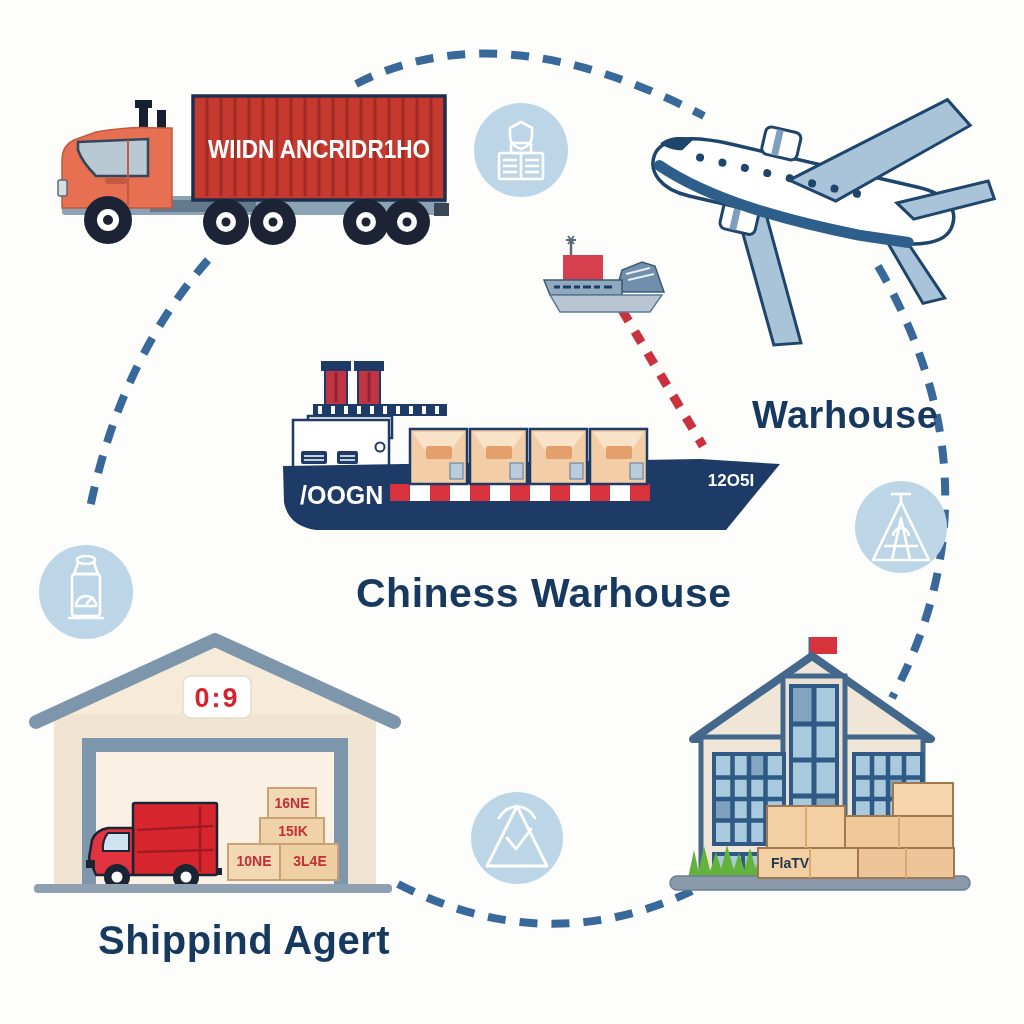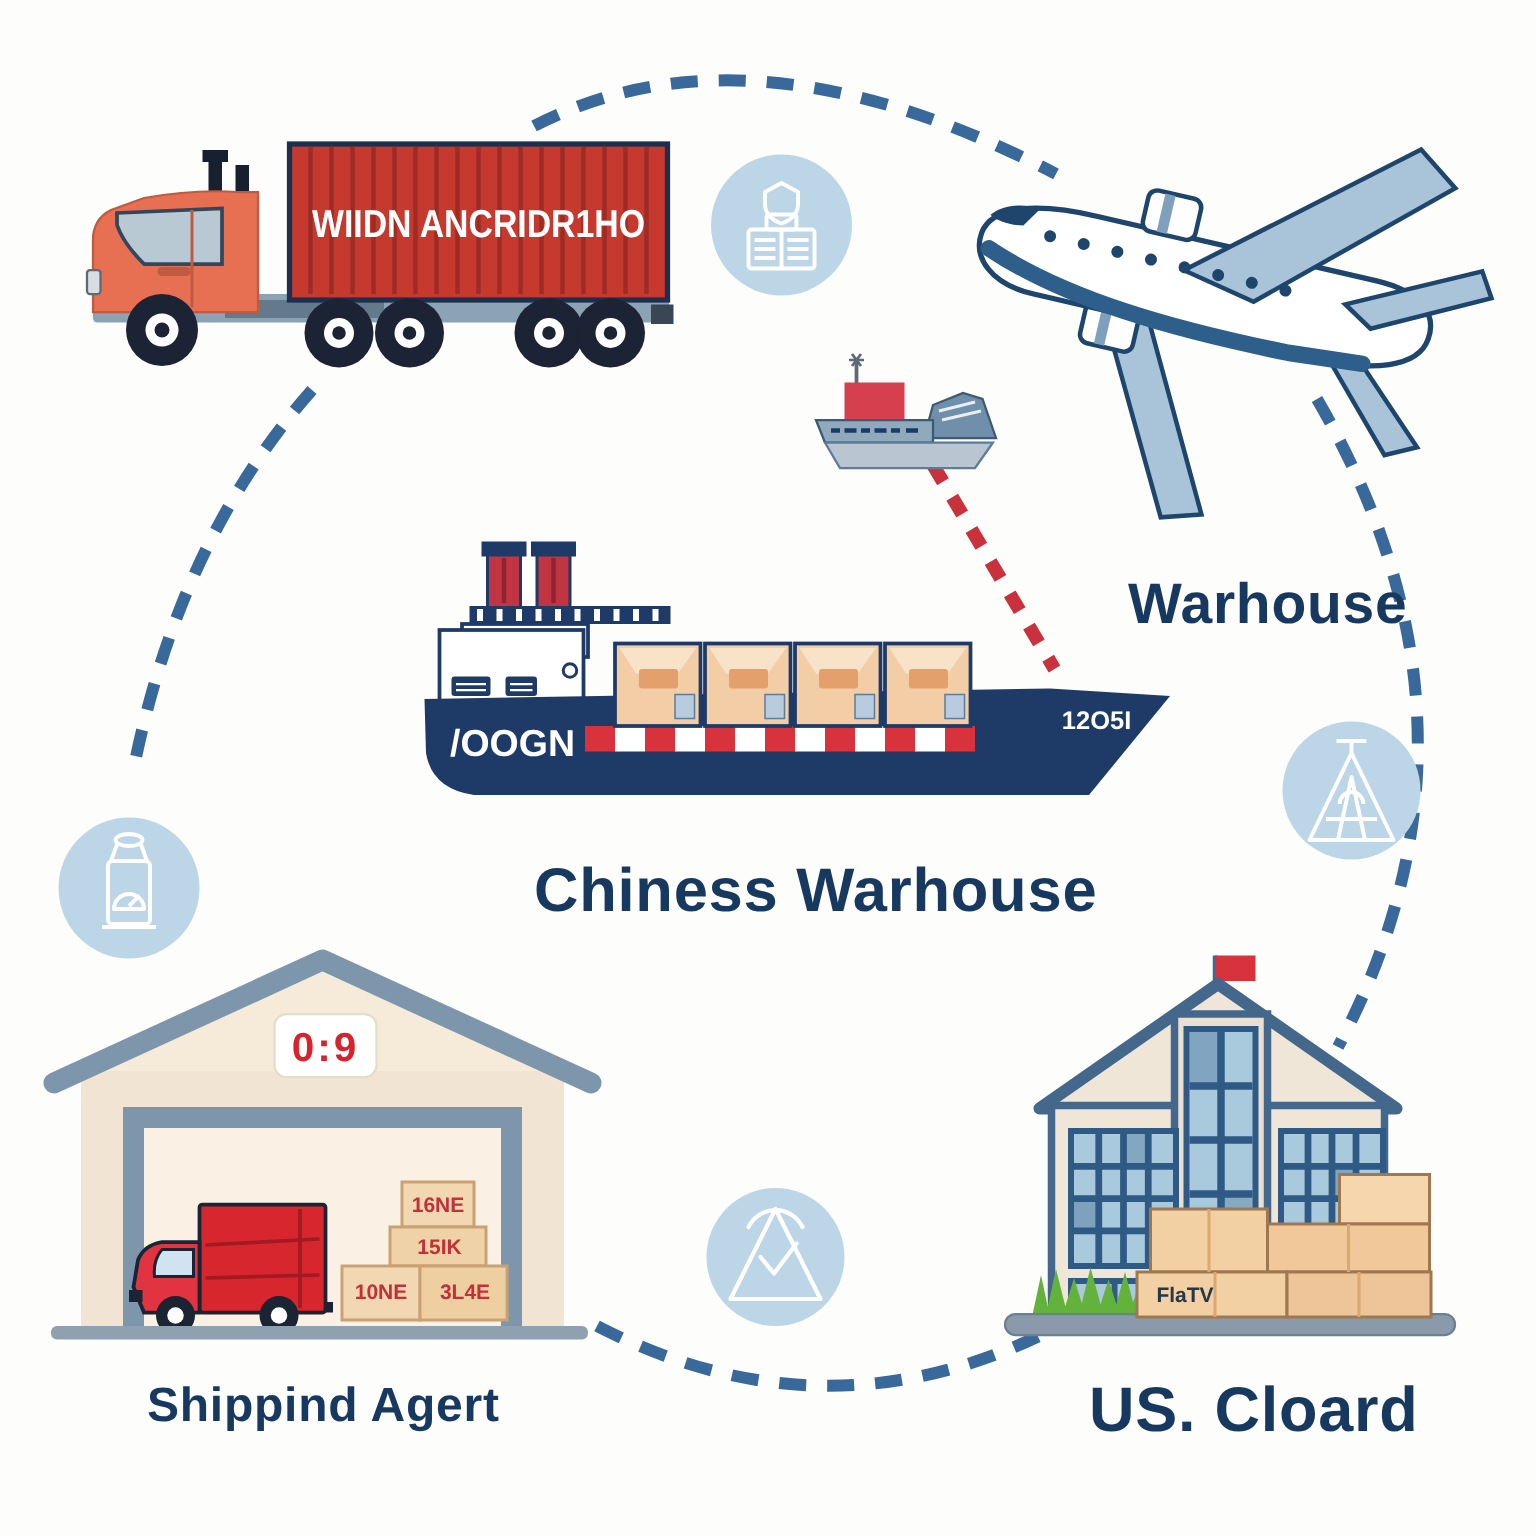--- a/index.html
+++ b/index.html
@@ -1,22 +1,22 @@
 <!DOCTYPE html>
 <html><head>
 <meta charset="utf-8">
 <style>
   html,body{margin:0;padding:0;background:#ffffff;}
   .stage{position:relative;width:1024px;height:1024px;background:#fdfdfc;overflow:hidden;
          font-family:"Liberation Sans", sans-serif;text-align:center;}
   .lbl{position:absolute;font-weight:bold;color:#17395f;letter-spacing:.5px;white-space:nowrap;}
   .lbl-shipping{left:204px;top:282px;font-size:42px;}
-  .lbl-warhouse{left:752px;top:382px;font-size:38px;}
+  .lbl-warhouse{left:752px;top:394px;font-size:38px;}
   .lbl-chinese{left:356px;top:570px;font-size:41px;}
-  .lbl-agent{left:98px;top:918px;font-size:32px;}
+  .lbl-agent{left:98px;top:918px;font-size:40px;}
   .lbl-us{left:726px;top:916px;font-size:42px;}
   svg text{font-family:"Liberation Sans", sans-serif;}
   .svgtxt{font-weight:bold;fill:#ffffff;}
 </style>
 </head>
 <body>
 
 <div class="stage">
 
 <svg width="1024" height="1024" viewBox="0 0 1024 1024">
@@ -344,15 +344,14 @@
     </g>
     <text x="790" y="868" text-anchor="middle" font-size="14" font-weight="bold" fill="#24384c">FlaTV</text>
   </g>
 
 </svg>
 
 
 <div class="lbl lbl-warhouse">Warhouse</div>
 <div class="lbl lbl-chinese">Chiness Warhouse</div>
 <div class="lbl lbl-agent">Shippind Agert</div>
-<div class="lbl lbl-us">US. Cloard</div>
 
 </div>
 
 </body></html>

